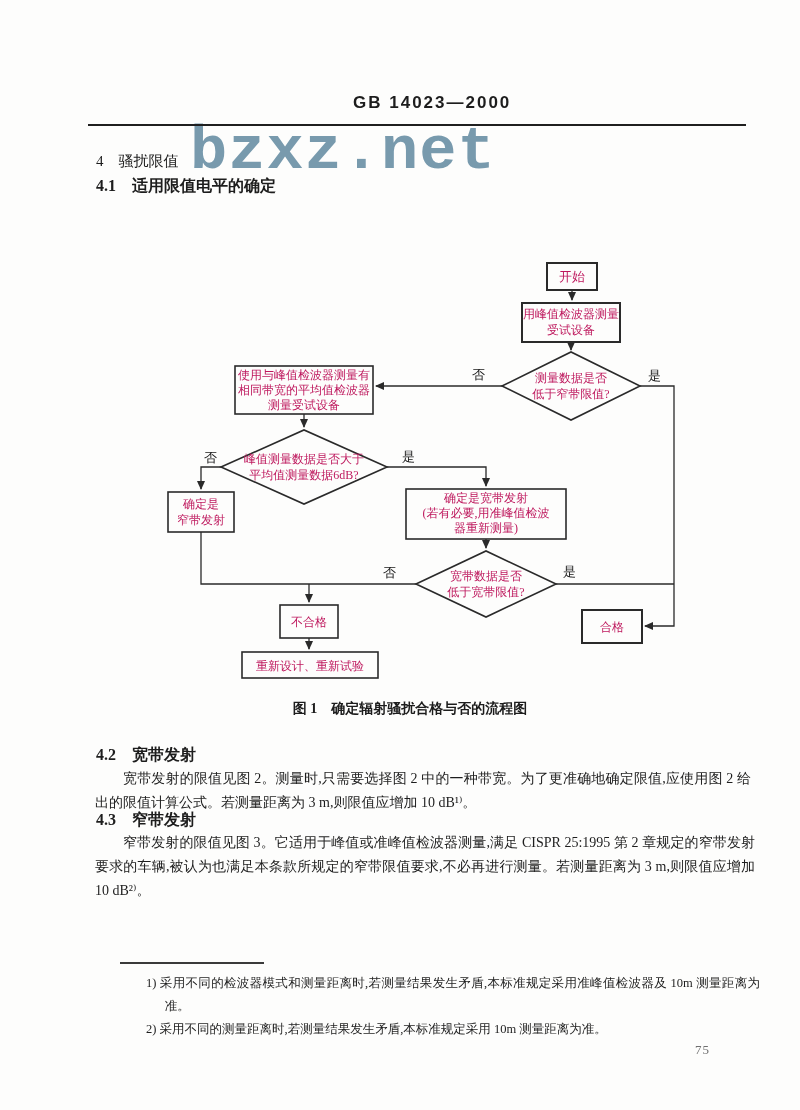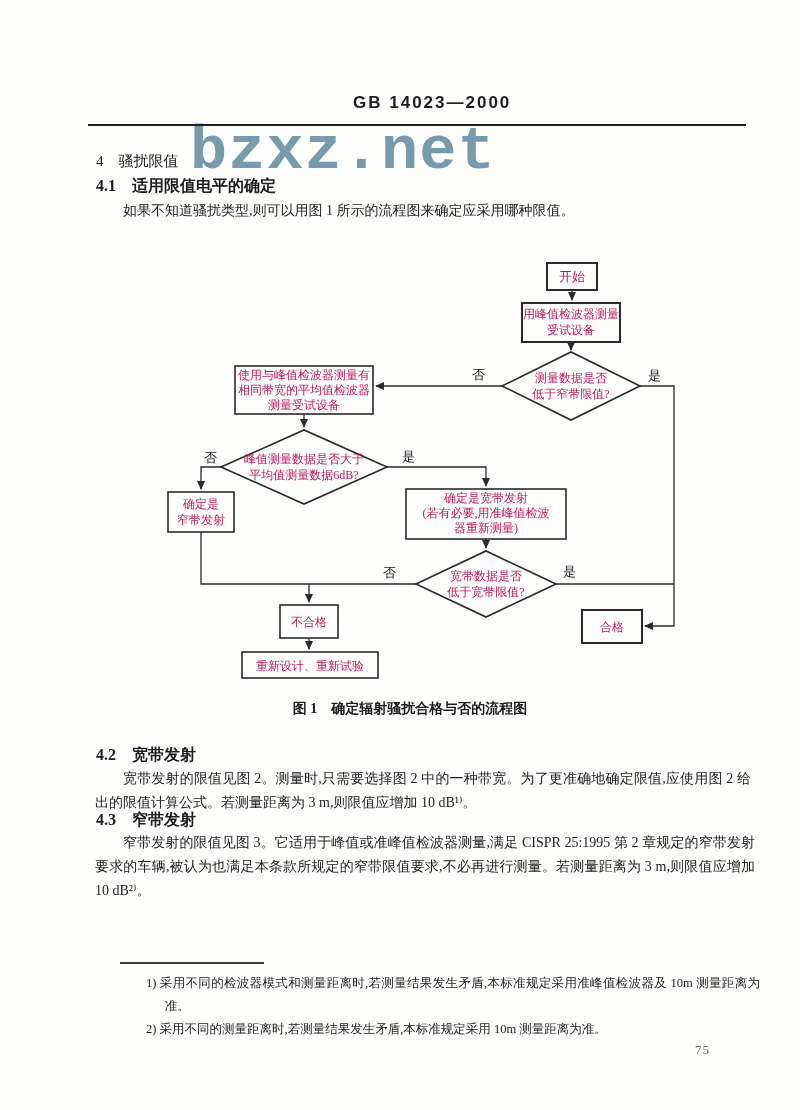--- a/index.html
+++ b/index.html
@@ -104,21 +104,20 @@
 
 <div class="page">
 
   <div class="watermark">bzxz.net</div>
 
   <div class="abs z doc-number">GB 14023—2000</div>
   <div class="abs z header-rule"></div>
 
   <div class="abs z h-main">4　骚扰限值</div>
   <div class="abs z h-sub h-41">4.1　适用限值电平的确定</div>
-  <div class="abs z para p-41">如果不知道骚扰类型,则可以用图 1 所示的流程图来确定应采用哪种限值。</div>
 
   <svg class="abs flow-svg" width="800" height="720" viewBox="0 0 800 720">
     <defs>
       <marker id="arr" markerUnits="userSpaceOnUse" markerWidth="9" markerHeight="8" viewBox="0 0 9 8" refX="8" refY="4" orient="auto">
         <path d="M0,0 L9,4 L0,8 z" fill="#2a2a2a"></path>
       </marker>
     </defs>
 
     <g stroke="#2a2a2a" fill="none" stroke-width="1.3">
       <line x1="572" y1="290" x2="572" y2="300" marker-end="url(#arr)"></line>

